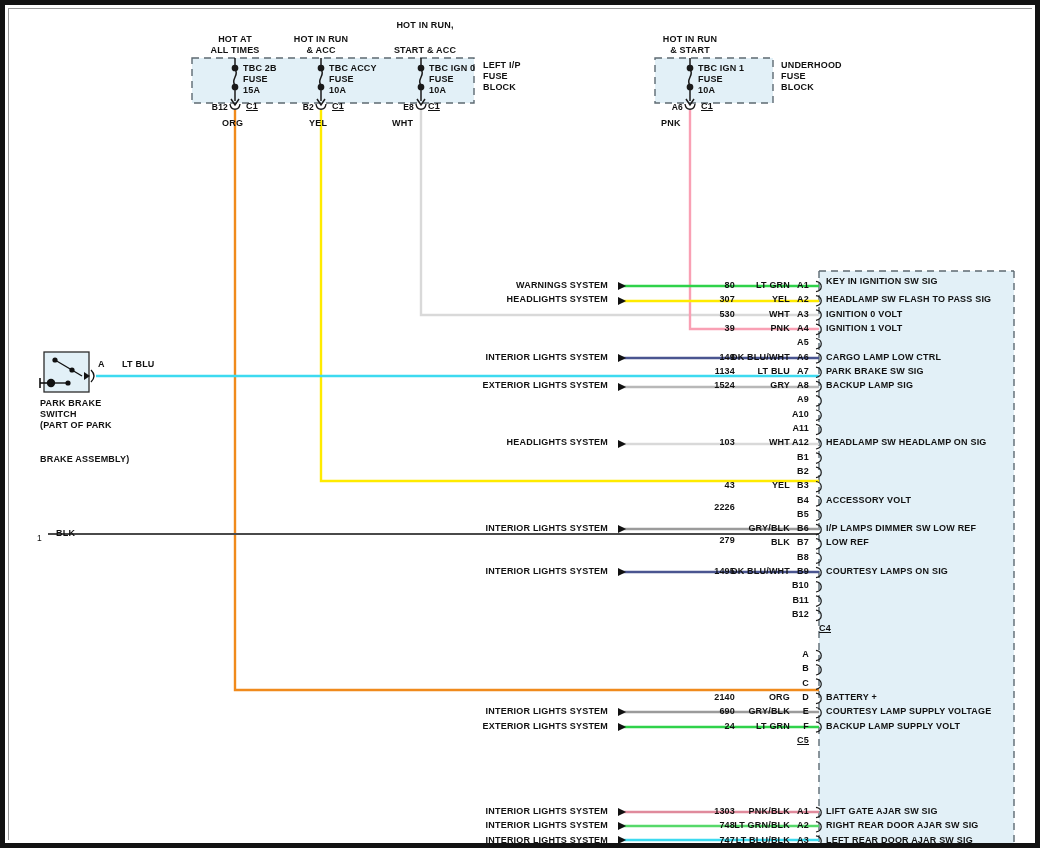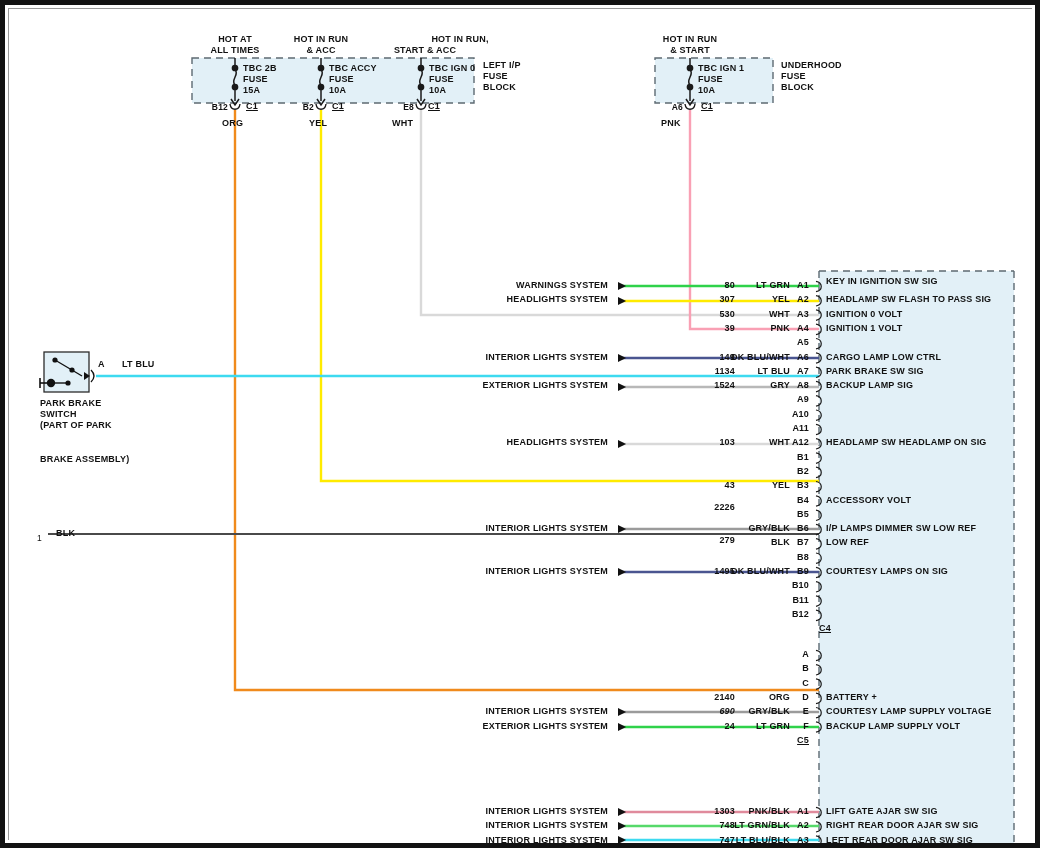--- a/index.html
+++ b/index.html
@@ -164,21 +164,21 @@
         <path d="M816,821.5999999999999 C823,822.8 823,830.8 816,832" stroke="#1a1a1a" stroke-width="1.2" fill="none"></path>
         <path d="M816,835.9 C823,837.1 823,845.1 816,846.3000000000001" stroke="#1a1a1a" stroke-width="1.2" fill="none"></path>
         <path d="M816,850.1999999999999 C823,851.4 823,859.4 816,860.6" stroke="#1a1a1a" stroke-width="1.2" fill="none"></path>
       </g>
   </svg>
 
   <div class="lbl s9 c" style="left:235px;top:34px;text-align:center;">HOT AT</div>
   <div class="lbl s9 c" style="left:235px;top:45px;text-align:center;">ALL TIMES</div>
   <div class="lbl s9 c" style="left:321px;top:34px;text-align:center;">HOT IN RUN</div>
   <div class="lbl s9 c" style="left:321px;top:45px;text-align:center;">&amp; ACC</div>
-  <div class="lbl s9 c" style="left:425px;top:34px;text-align:left;margin-left:35px;">HOT IN RUN,</div>
+  <div class="lbl s9 c" style="left:425px;top:20px;text-align:left;">HOT IN RUN,</div>
   <div class="lbl s9 c" style="left:425px;top:45px;text-align:center;">START &amp; ACC</div>
 
   <div class="lbl s9" style="left:243px;top:63px;">TBC 2B</div>
   <div class="lbl s9" style="left:243px;top:74px;">FUSE</div>
   <div class="lbl s9" style="left:243px;top:85px;">15A</div>
 
   <div class="lbl s9" style="left:329px;top:63px;">TBC ACCY</div>
   <div class="lbl s9" style="left:329px;top:74px;">FUSE</div>
   <div class="lbl s9" style="left:329px;top:85px;">10A</div>
 
@@ -295,21 +295,21 @@
       <div class="lbl s9 ul r" style="left: 809px; top: 623.2px; text-decoration: underline; margin-left: 22px;">C4</div>
       <div class="lbl s9 r" style="left: 809px; top: 649px;">A</div>
       <div class="lbl s9 r" style="left: 809px; top: 663.3px;">B</div>
       <div class="lbl s9 r" style="left: 809px; top: 677.6px;">C</div>
       <div class="lbl s9 r" style="left: 809px; top: 691.9px;">D</div>
       <div class="lbl s9 r" style="left: 790px; top: 691.9px;">ORG</div>
       <div class="lbl s9 r" style="left: 735px; top: 691.9px;">2140</div>
       <div class="lbl s9" style="left: 826px; top: 691.9px;">BATTERY +</div>
       <div class="lbl s9 r" style="left: 809px; top: 706.2px;">E</div>
       <div class="lbl s9 r" style="left: 790px; top: 706.2px;">GRY/BLK</div>
-      <div class="lbl s9 r" style="left: 735px; top: 706.2px; font-style: italic;">690</div>
+      <div class="lbl s9 r" style="left: 735px; top: 706.2px;">690</div>
       <div class="lbl s9 r" style="left: 608px; top: 706.2px;">INTERIOR LIGHTS SYSTEM</div>
       <div class="lbl s9" style="left: 826px; top: 706.2px;">COURTESY LAMP SUPPLY VOLTAGE</div>
       <div class="lbl s9 r" style="left: 809px; top: 720.5px;">F</div>
       <div class="lbl s9 r" style="left: 790px; top: 720.5px;">LT GRN</div>
       <div class="lbl s9 r" style="left: 735px; top: 720.5px;">24</div>
       <div class="lbl s9 r" style="left: 608px; top: 720.5px;">EXTERIOR LIGHTS SYSTEM</div>
       <div class="lbl s9" style="left: 826px; top: 720.5px;">BACKUP LAMP SUPPLY VOLT</div>
       <div class="lbl s9 ul r" style="left: 809px; top: 734.8px; text-decoration: underline;">C5</div>
       <div class="lbl s9 r" style="left: 809px; top: 806px;">A1</div>
       <div class="lbl s9 r" style="left: 790px; top: 806px;">PNK/BLK</div>

